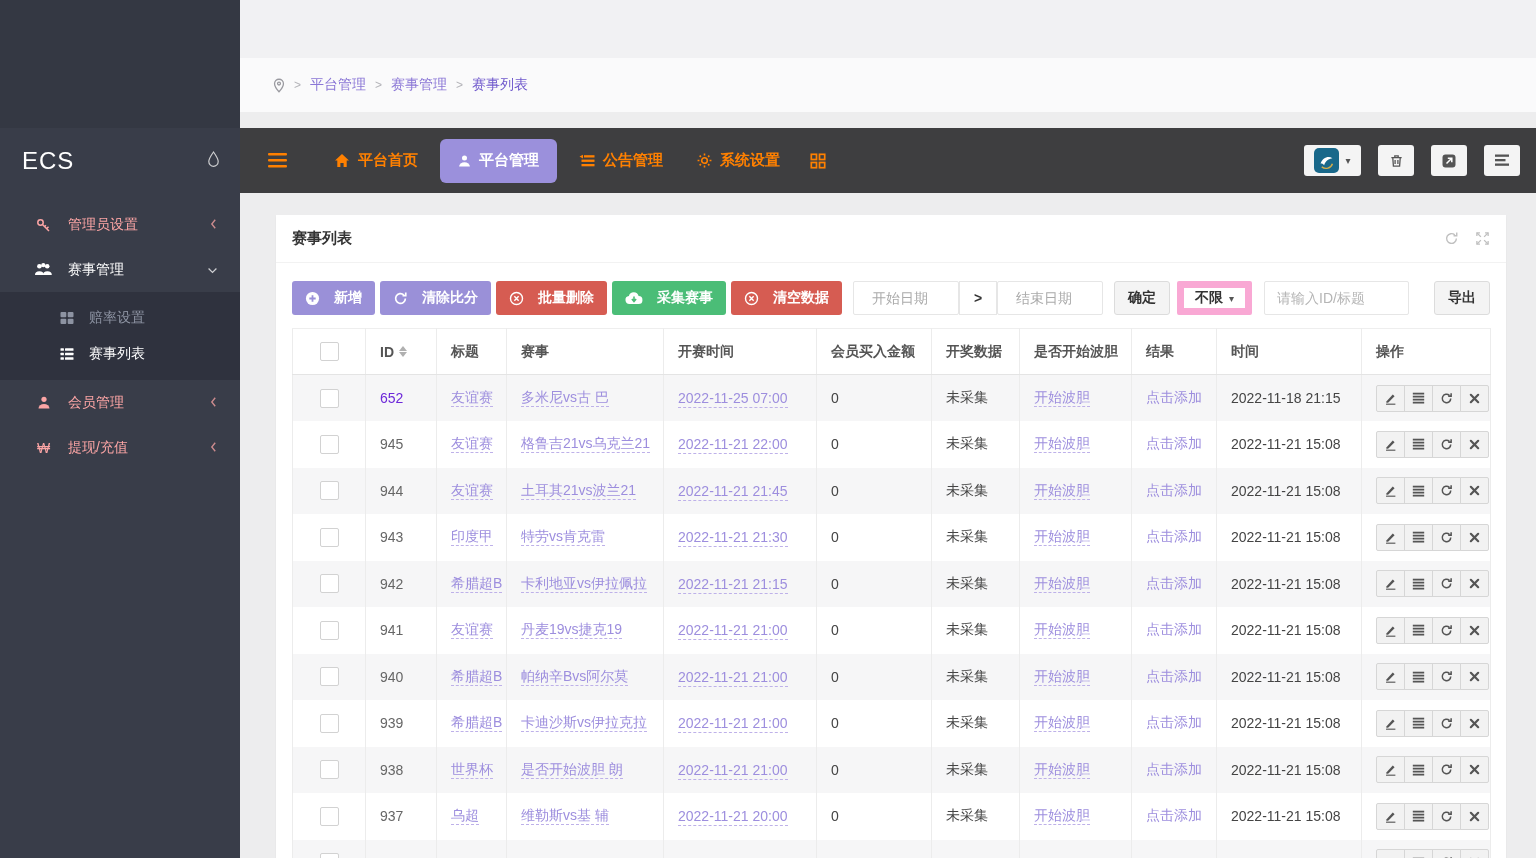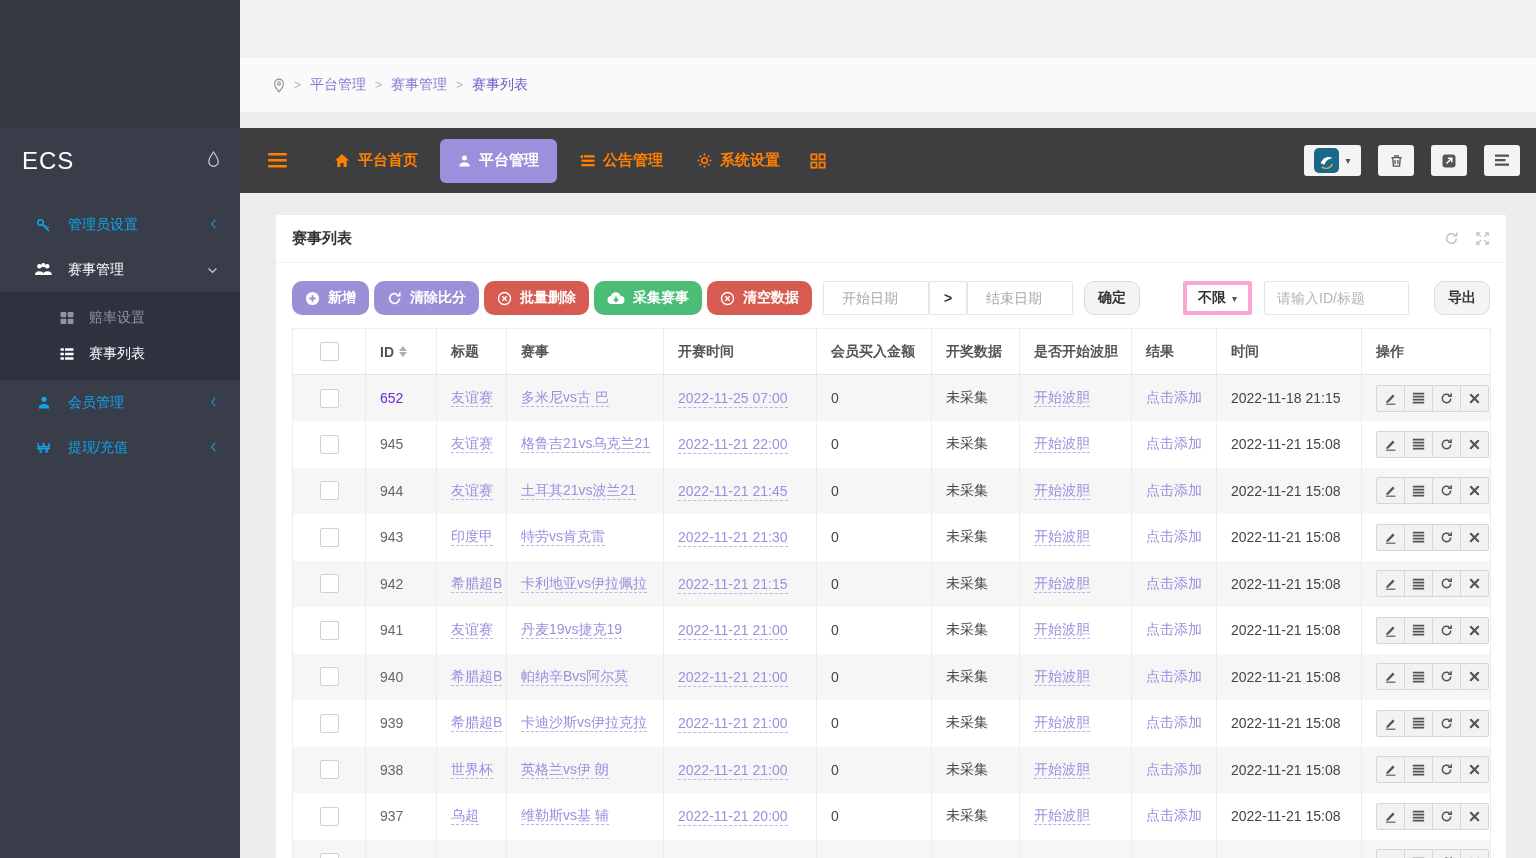--- a/index.html
+++ b/index.html
@@ -6,21 +6,21 @@
   html,body { width:1536px; height:858px; overflow:hidden; }
   body { position:relative; background:#ededee; font-family:"Liberation Sans","DejaVu Sans",sans-serif; font-size:14px; color:#333; }
 
   
   .sidebar { position:absolute; left:0; top:0; width:240px; height:858px; background:#393d49; z-index:5; }
   .sidebar-spacer { height:128px; background:#343843; }
   .brand { height:66px; display:flex; align-items:center; padding:0 20px 0 22px; color:#fff; }
   .brand-name { font-size:24px; letter-spacing:1px; font-weight:normal; }
   .brand-drop { margin-left:auto; opacity:.85; }
   .menu { padding-top:8px; }
-  .menu-item { height:45px; display:flex; align-items:center; padding:0 22px 0 34px; color:#0ea5e9; font-size:14px; cursor:pointer; }
+  .menu-item { height:45px; display:flex; align-items:center; padding:0 22px 0 34px; color:#fca5a5; font-size:14px; cursor:pointer; }
   .menu-item.expanded { color:#fff; }
   .mi-icon { width:19px; height:16px; margin-right:15px; display:flex; align-items:center; justify-content:center; }
   .mi-chev { margin-left:auto; opacity:.75; }
   .submenu { background:#2f323e; padding:8px 0; }
   .submenu-item { height:36px; display:flex; align-items:center; padding-left:60px; color:#8d93a2; font-size:14px; cursor:pointer; }
   .submenu-item.active { color:#fff; }
   .smi-icon { width:16px; height:14px; margin-right:13px; display:flex; align-items:center; }
   .won-glyph { font-size:14px; line-height:1; }
 
   
@@ -45,31 +45,31 @@
   
   .content-bg { position:absolute; left:240px; top:193px; width:1296px; height:665px; background:#ededee; }
   .panel { position:absolute; left:276px; top:215px; width:1230px; height:740px; background:#fff; box-shadow:0 1px 2px rgba(0,0,0,.05); }
   .panel-head { height:48px; display:flex; align-items:center; padding:0 16px; border-bottom:1px solid #f2f2f2; }
   .panel-title { font-size:15px; font-weight:bold; color:#333; }
   .panel-tools { margin-left:auto; display:flex; align-items:center; gap:16px; }
   .panel-tool { display:flex; cursor:pointer; }
 
   
   .toolbar { display:flex; align-items:center; padding:18px 16px 13px 16px; }
-  .btn { height:34px; border:none; border-radius:10px; padding:0 13px; color:#fff; font-size:14px; font-weight:bold; display:inline-flex; align-items:center; gap:8px; margin-right:5px; cursor:pointer; font-family:inherit; }
+  .btn { height:34px; border:none; border-radius:3px; padding:0 13px; color:#fff; font-size:14px; font-weight:bold; display:inline-flex; align-items:center; gap:14px; margin-right:5px; cursor:pointer; font-family:inherit; }
   .btn-purple { background:#9a90d8; }
   .btn-red { background:#d65c52; }
   .btn-green { background:#4bbd77; }
   .btn-default { background:#f4f4f4; border:1px solid #dcdcdc; color:#333; }
   .date-input { width:106px; height:34px; border:1px solid #e6e6e6; border-radius:2px; padding:0 10px 0 18px; font-size:14px; color:#333; background:#fff; margin-left:6px; font-family:inherit; outline:none; }
   .date-input::placeholder { color:#aaa; }
   .range-btn { width:38px; height:34px; background:#fff; border:1px solid #e6e6e6; display:flex; align-items:center; justify-content:center; font-weight:bold; color:#333; cursor:pointer; margin:0 0 0 0; }
   .confirm-btn { margin-left:11px; }
   .right-tools { margin-left:auto; display:flex; align-items:center; }
-  .filter-dd { height:34px; background:#fff; border:4px solid #f9a8d4; border-radius:2px; display:flex; align-items:center; gap:6px; padding:0 11px; font-weight:bold; cursor:pointer; }
+  .filter-dd { height:34px; background:#fff; border:7px solid #f9a8d4; border-radius:2px; display:flex; align-items:center; gap:6px; padding:0 11px; font-weight:bold; cursor:pointer; }
   .search-input { width:145px; height:34px; border:1px solid #e6e6e6; border-radius:2px; padding:0 12px; font-size:14px; margin-left:12px; outline:none; font-family:inherit; }
   .search-input::placeholder { color:#b5b5b5; }
   .export-btn { margin-left:25px; margin-right:0; }
 
   
   table.grid { width:1198px; margin:0 16px; border-collapse:collapse; table-layout:fixed; font-size:14px; }
   .grid th { height:46px; text-align:left; font-weight:bold; color:#555; border-bottom:1px solid #e4e4e4; border-top:1px solid #eee; border-right:1px solid #ececec; padding-left:14px; background:#fff; }
   .grid th:first-child { border-left:1px solid #ececec; padding-left:0; text-align:center; }
   .grid th:last-child { border-right:1px solid #ececec; }
   .grid td { height:46.5px; border-right:1px solid #ececec; padding-left:14px; color:#444; }
@@ -750,21 +750,21 @@
                 </svg>
         </span>
       </span>
     </td>
   </tr>
 
   <tr class="stripe">
     <td><span class="cb"></span></td>
     <td style="color:#666;">938</td>
     <td><a class="lnk dashed">世界杯</a></td>
-    <td><a class="lnk dashed">英格兰vs伊 朗</a></td>
+    <td><a class="lnk dashed">是否开始波胆 朗</a></td>
     <td><a class="lnk dashed">2022-11-21 21:00</a></td>
     <td>0</td>
     <td class="muted">未采集</td>
     <td><a class="lnk dashed">开始波胆</a></td>
     <td><a class="lnk">点击添加</a></td>
     <td>2022-11-21 15:08</td>
     <td>
       <span class="ops">
         <span class="op">
           <svg width="13" height="13" viewBox="0 0 16 16">

